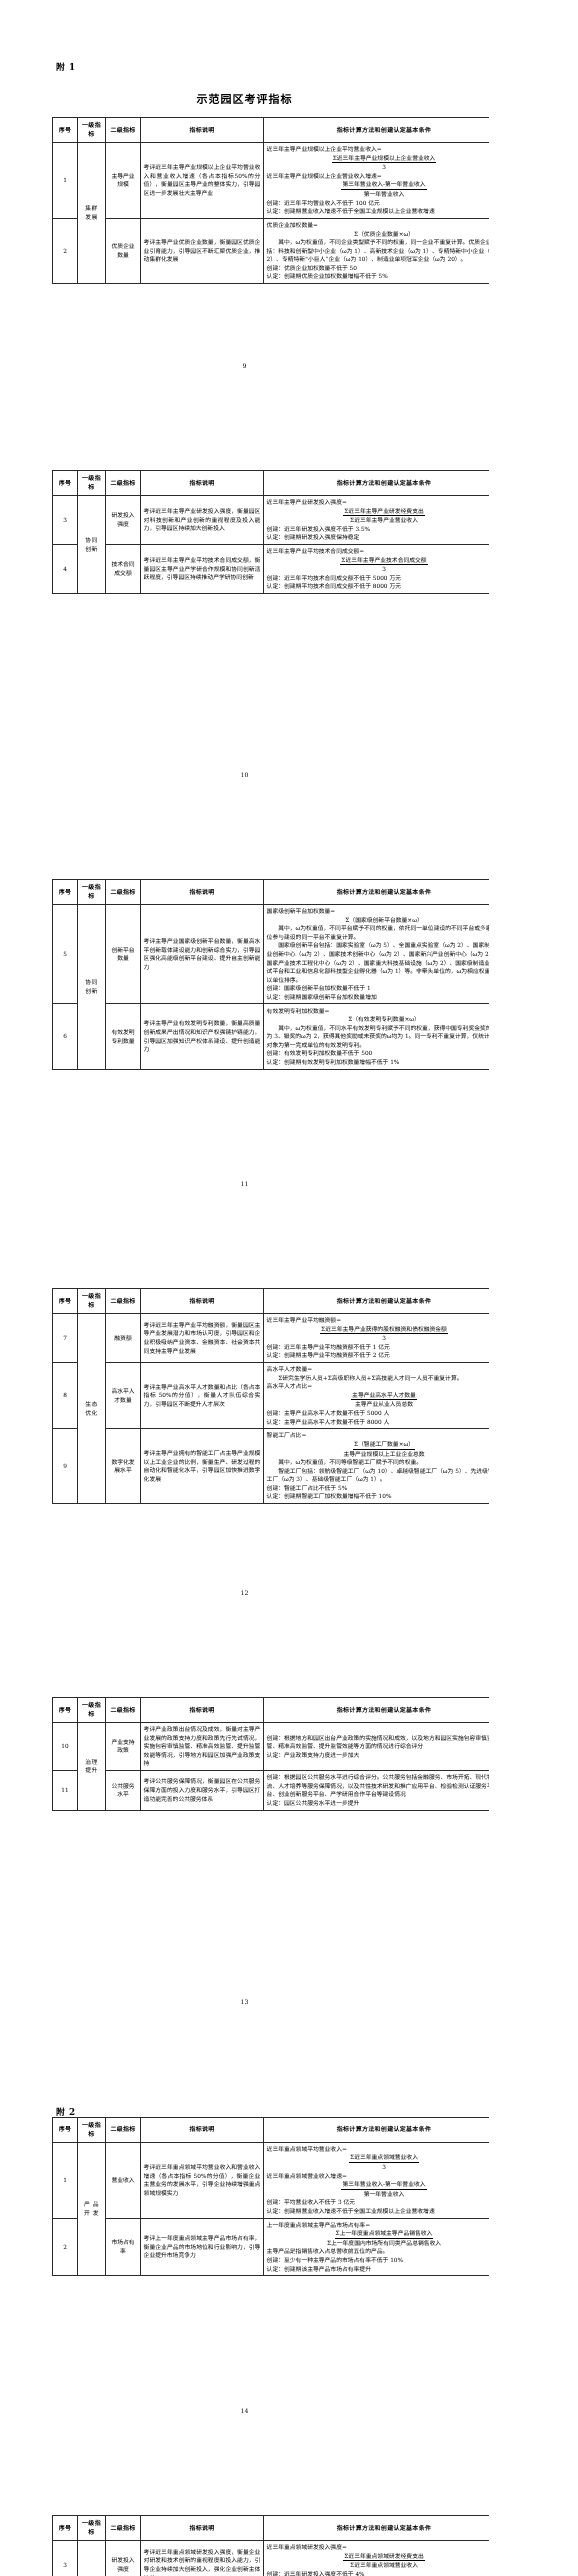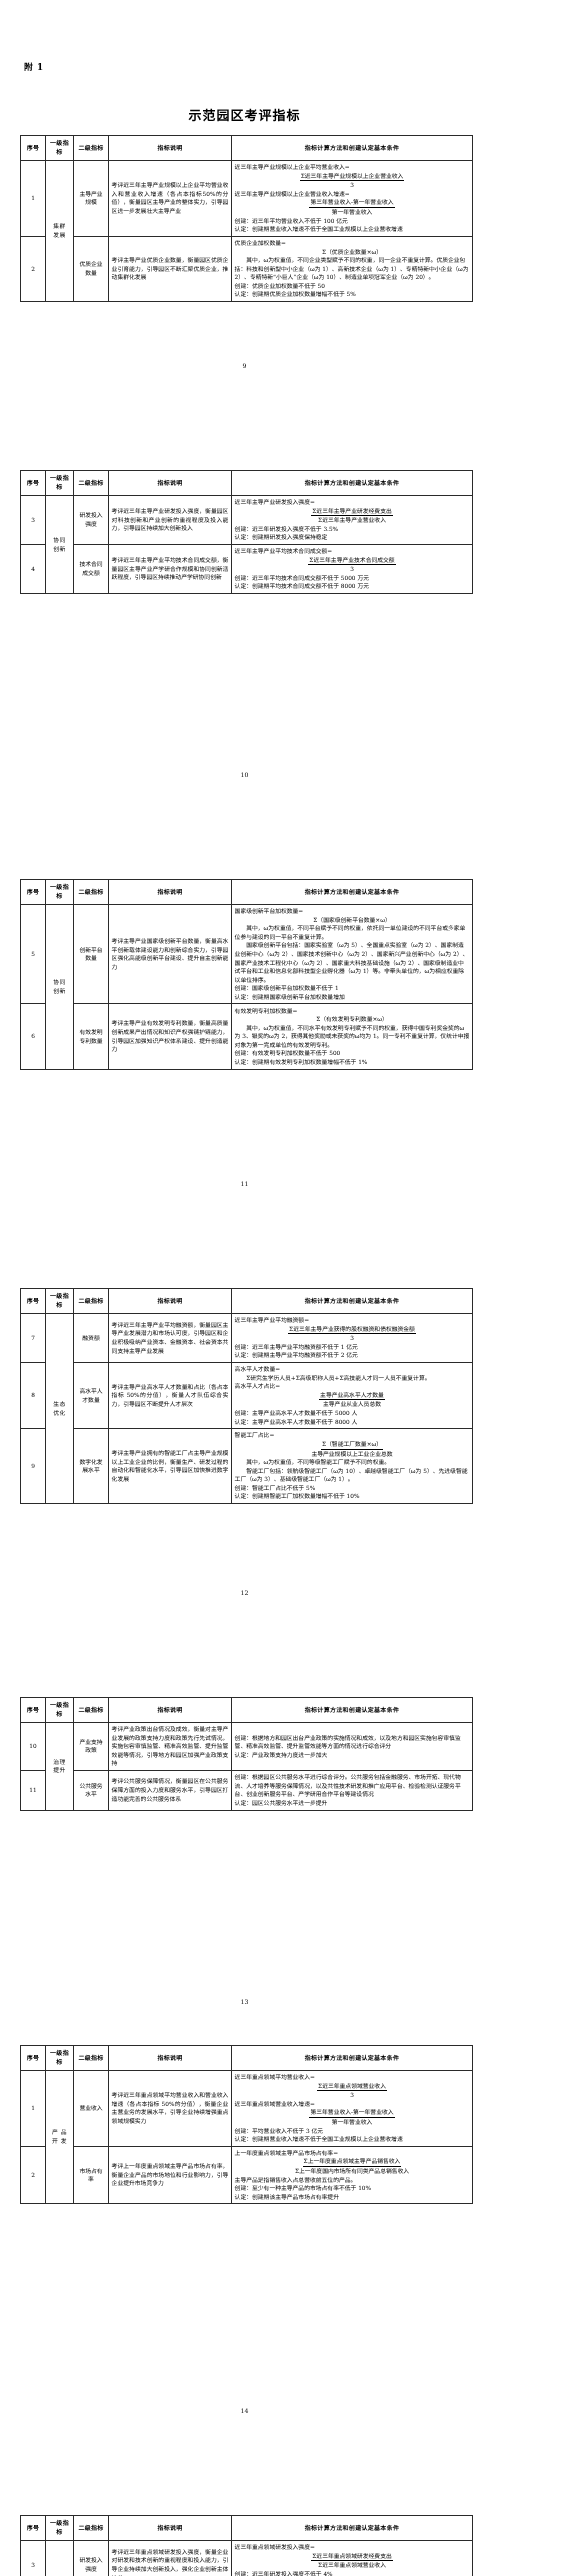--- a/index.html
+++ b/index.html
@@ -7,39 +7,39 @@
   body{
     font-family:"DejaVu Serif","Liberation Serif",serif;
     color:#000;
     width:579px;
   }
   .page{
     position:relative;
     width:489px;
     height:409px;
     box-sizing:border-box;
-    padding:0 20px;
+    padding:0 52px;
     overflow:hidden;
     background:#fff;
   }
 
   .attach-label{
     font-size:8.8px;
     font-weight:600;
     letter-spacing:0.5px;
     padding-top:63px;
     padding-left:4.1px;
     line-height:1;
   }
   .doc-title{
     text-align:center;
-    font-size:13px;
+    font-size:11px;
     font-weight:700;
     letter-spacing:1px;
-    margin-top:33px;
+    margin-top:18px;
     margin-bottom:11.3px;
     font-family:"DejaVu Sans","Liberation Sans",sans-serif;
   }
   .spacer-top{height:61px;}
 
   table.ind{
     border-collapse:collapse;
     width:453px;
     margin:0 auto;
     table-layout:fixed;
@@ -353,20 +353,21 @@
             <td class="calc">
               <div>创建：根据园区公共服务水平进行综合评分。公共服务包括金融服务、市场开拓、现代物流、人才培养等服务保障情况，以及共性技术研发和推广应用平台、检验检测认证服务平台、创业创新服务平台、产学研用合作平台等建设情况</div>
               <div>认定：园区公共服务水平进一步提升</div>
             </td>
           </tr>
         </tbody>
       </table>
       <div class="pageno">13</div>
     </div>
     <div class="page">
+      <div class="attach-label">附 2</div>
       <table class="ind">
         <colgroup>
           <col class="c-no">
           <col class="c-l1">
           <col class="c-l2">
           <col class="c-desc">
           <col class="c-calc">
         </colgroup>
         <thead>
           <tr>

